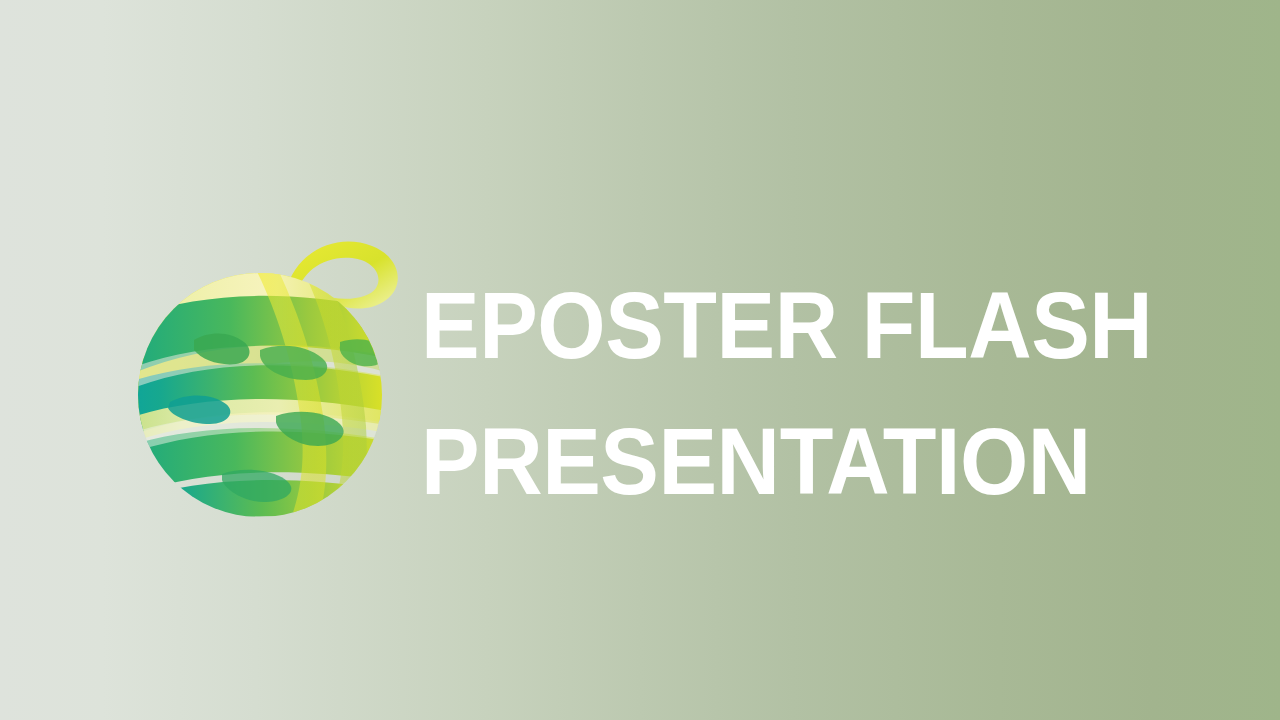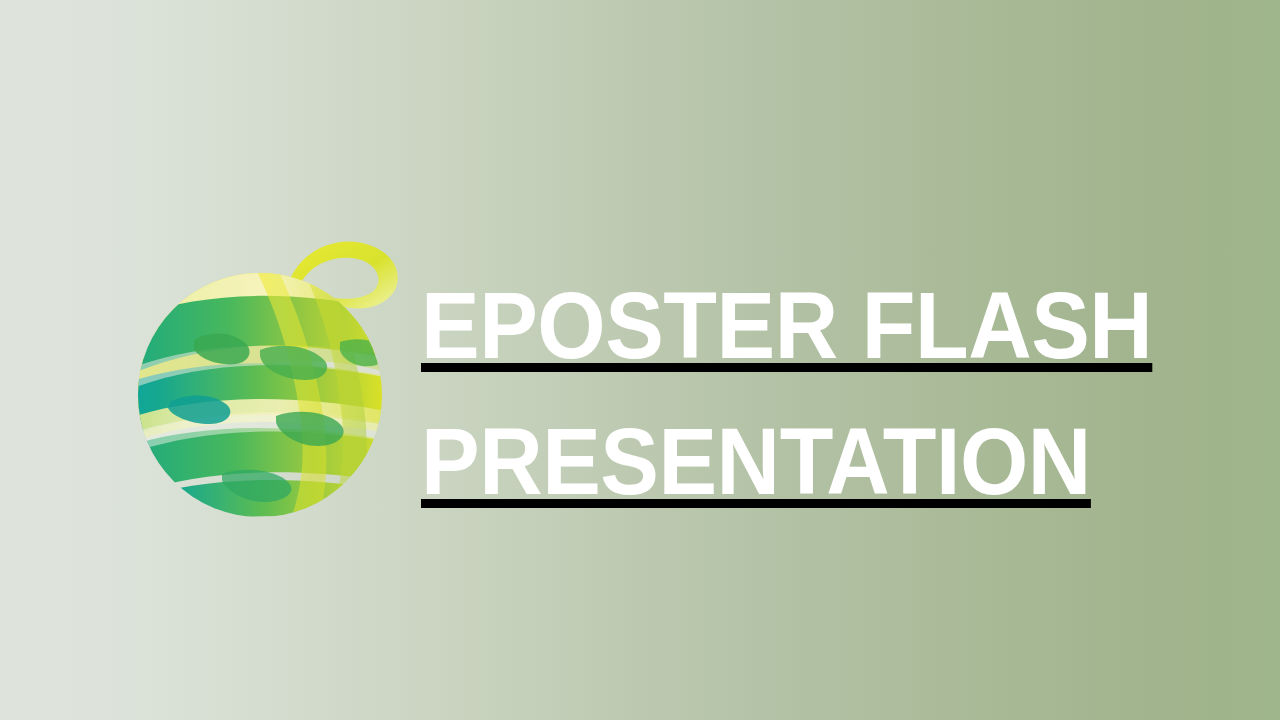--- a/index.html
+++ b/index.html
@@ -44,21 +44,20 @@
     width: 300px;
     height: 340px;
   }
 
   
   #title-block {
     position: absolute;
     left: 421px;
     top: 258px;
     width: 800px;
-    text-decoration: underline;
   }
   .title-line {
     color: #ffffff;
     font-family: "Liberation Sans", sans-serif;
     font-weight: bold;
     font-size: 94px;
     line-height: 136px;
     letter-spacing: -0.5px;
     white-space: nowrap;
     transform: scaleX(0.935);

